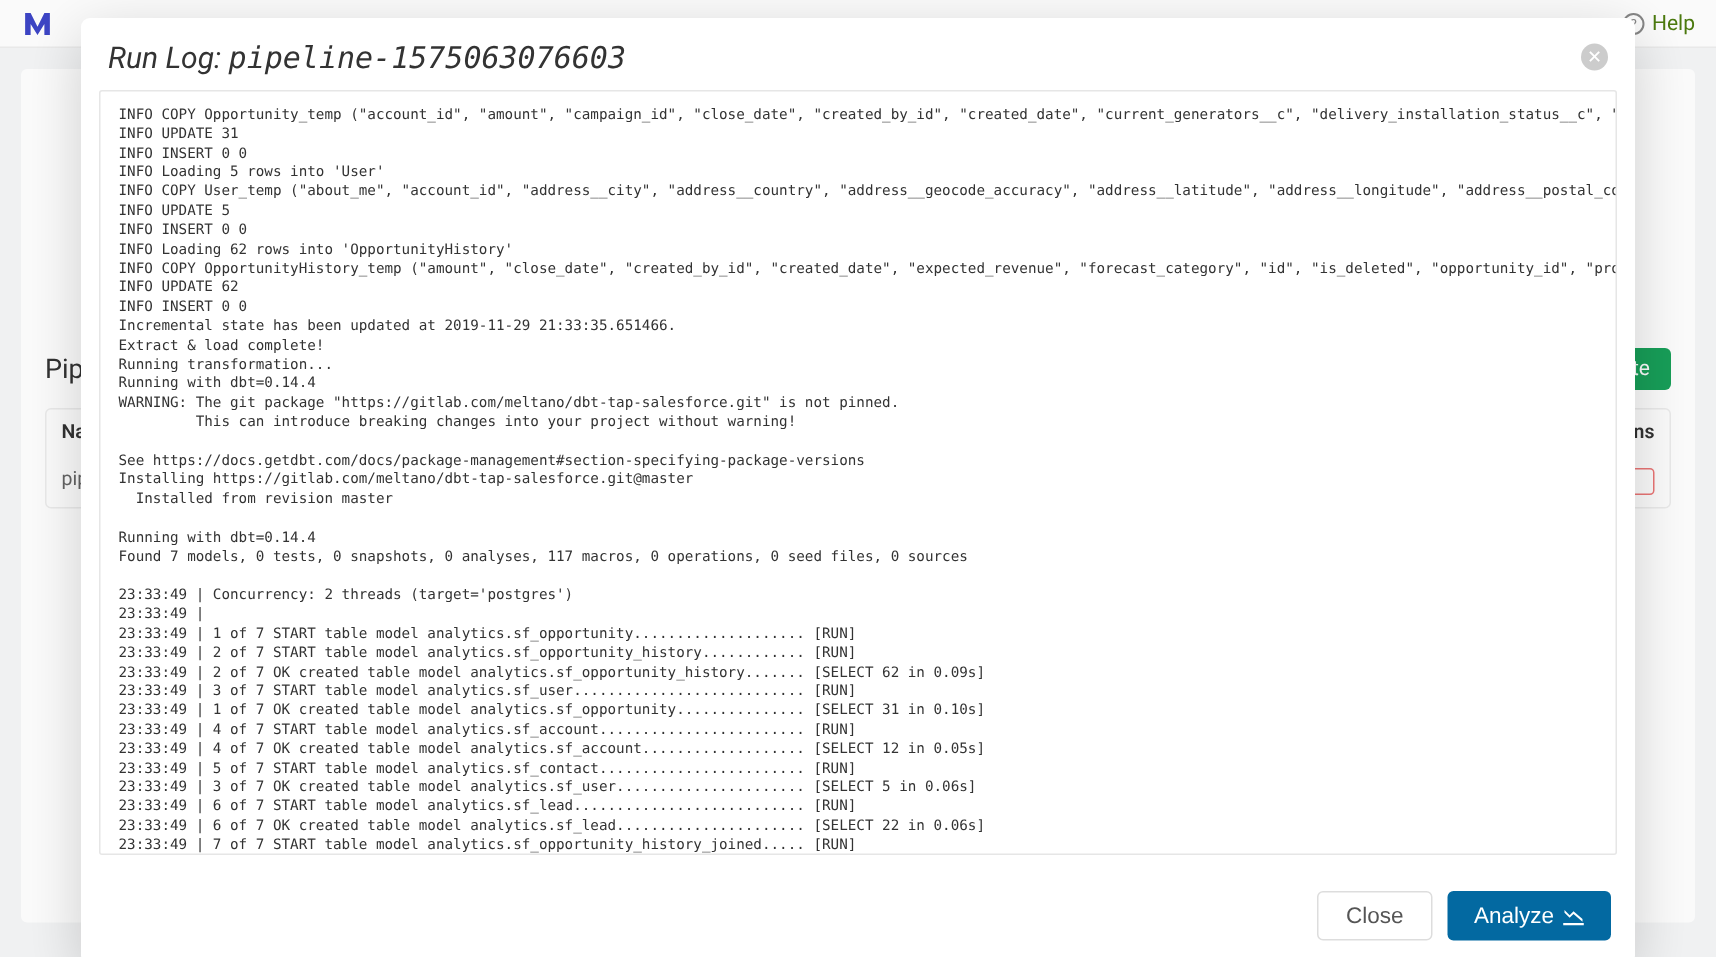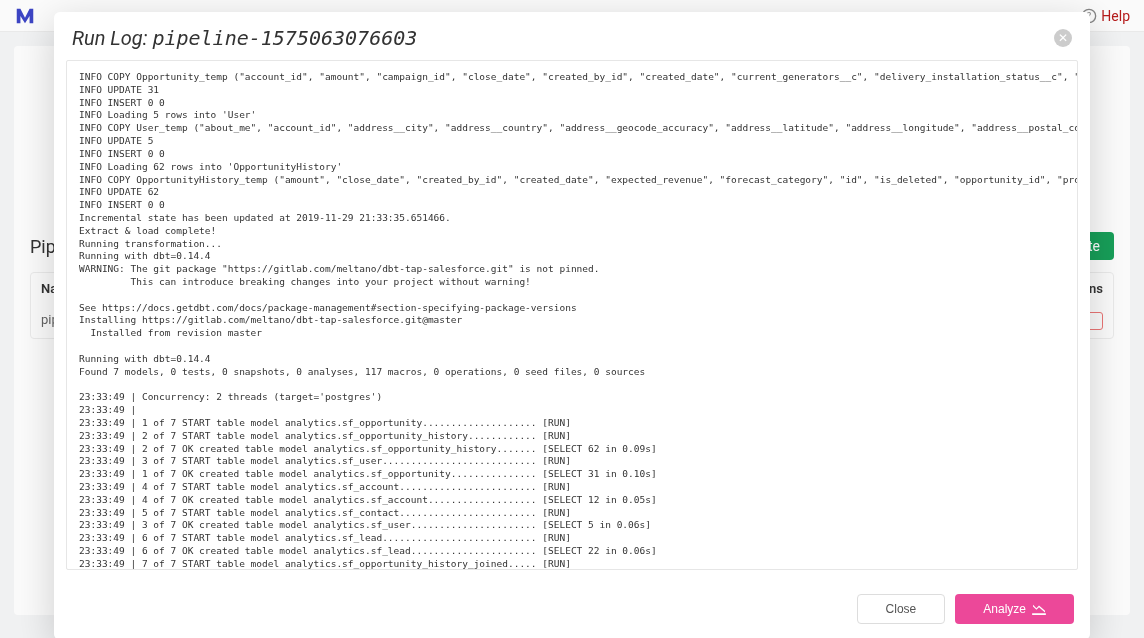--- a/index.html
+++ b/index.html
@@ -19,21 +19,21 @@
     }
     .logo {
       width: 22px;
       height: 22px;
       margin-right: auto;
     }
     .help-link {
       display: flex;
       align-items: center;
       gap: 4px;
-      color: #b91c1c;
+      color: #4d7c0f;
       font-size: 14px;
     }
     .page-wrap {
       padding: 14px;
     }
     .card {
       background: #fff;
       border-radius: 4px;
       padding: 16px;
     }
@@ -121,35 +121,35 @@
       white-space: pre;
       color: #333;
     }
     .modal-footer {
       display: flex;
       justify-content: flex-end;
       gap: 10px;
       padding: 12px 16px 16px 16px;
     }
     .btn {
-      padding: 7px 28px;
+      padding: 7px 18px;
       border-radius: 4px;
-      font-size: 12px;
+      font-size: 15px;
       cursor: pointer;
       display: inline-flex;
       align-items: center;
       gap: 6px;
     }
     .btn-close {
       background: #fff;
       border: 1px solid #ddd;
       color: #555;
     }
     .btn-analyze {
-      background: #ec4899;
+      background: #0369a1;
       color: #fff;
       border: none;
     }
     .chart-icon {
       width: 14px; height: 12px;
       display: inline-block;
     }
   </style>
 </head>
 <body>

